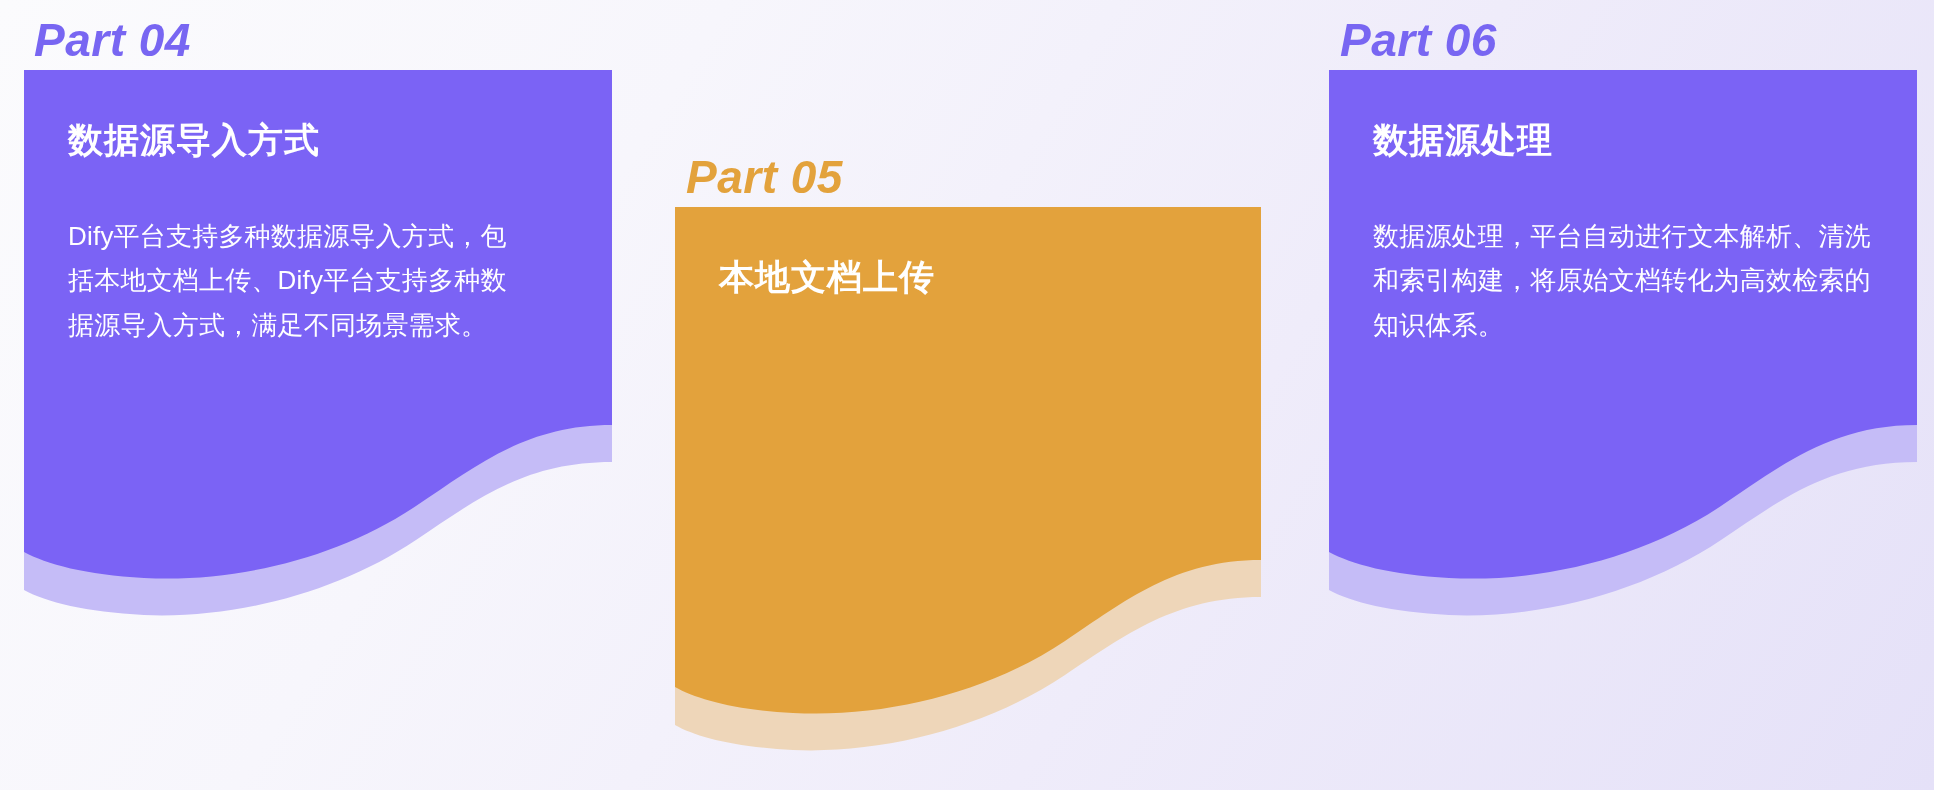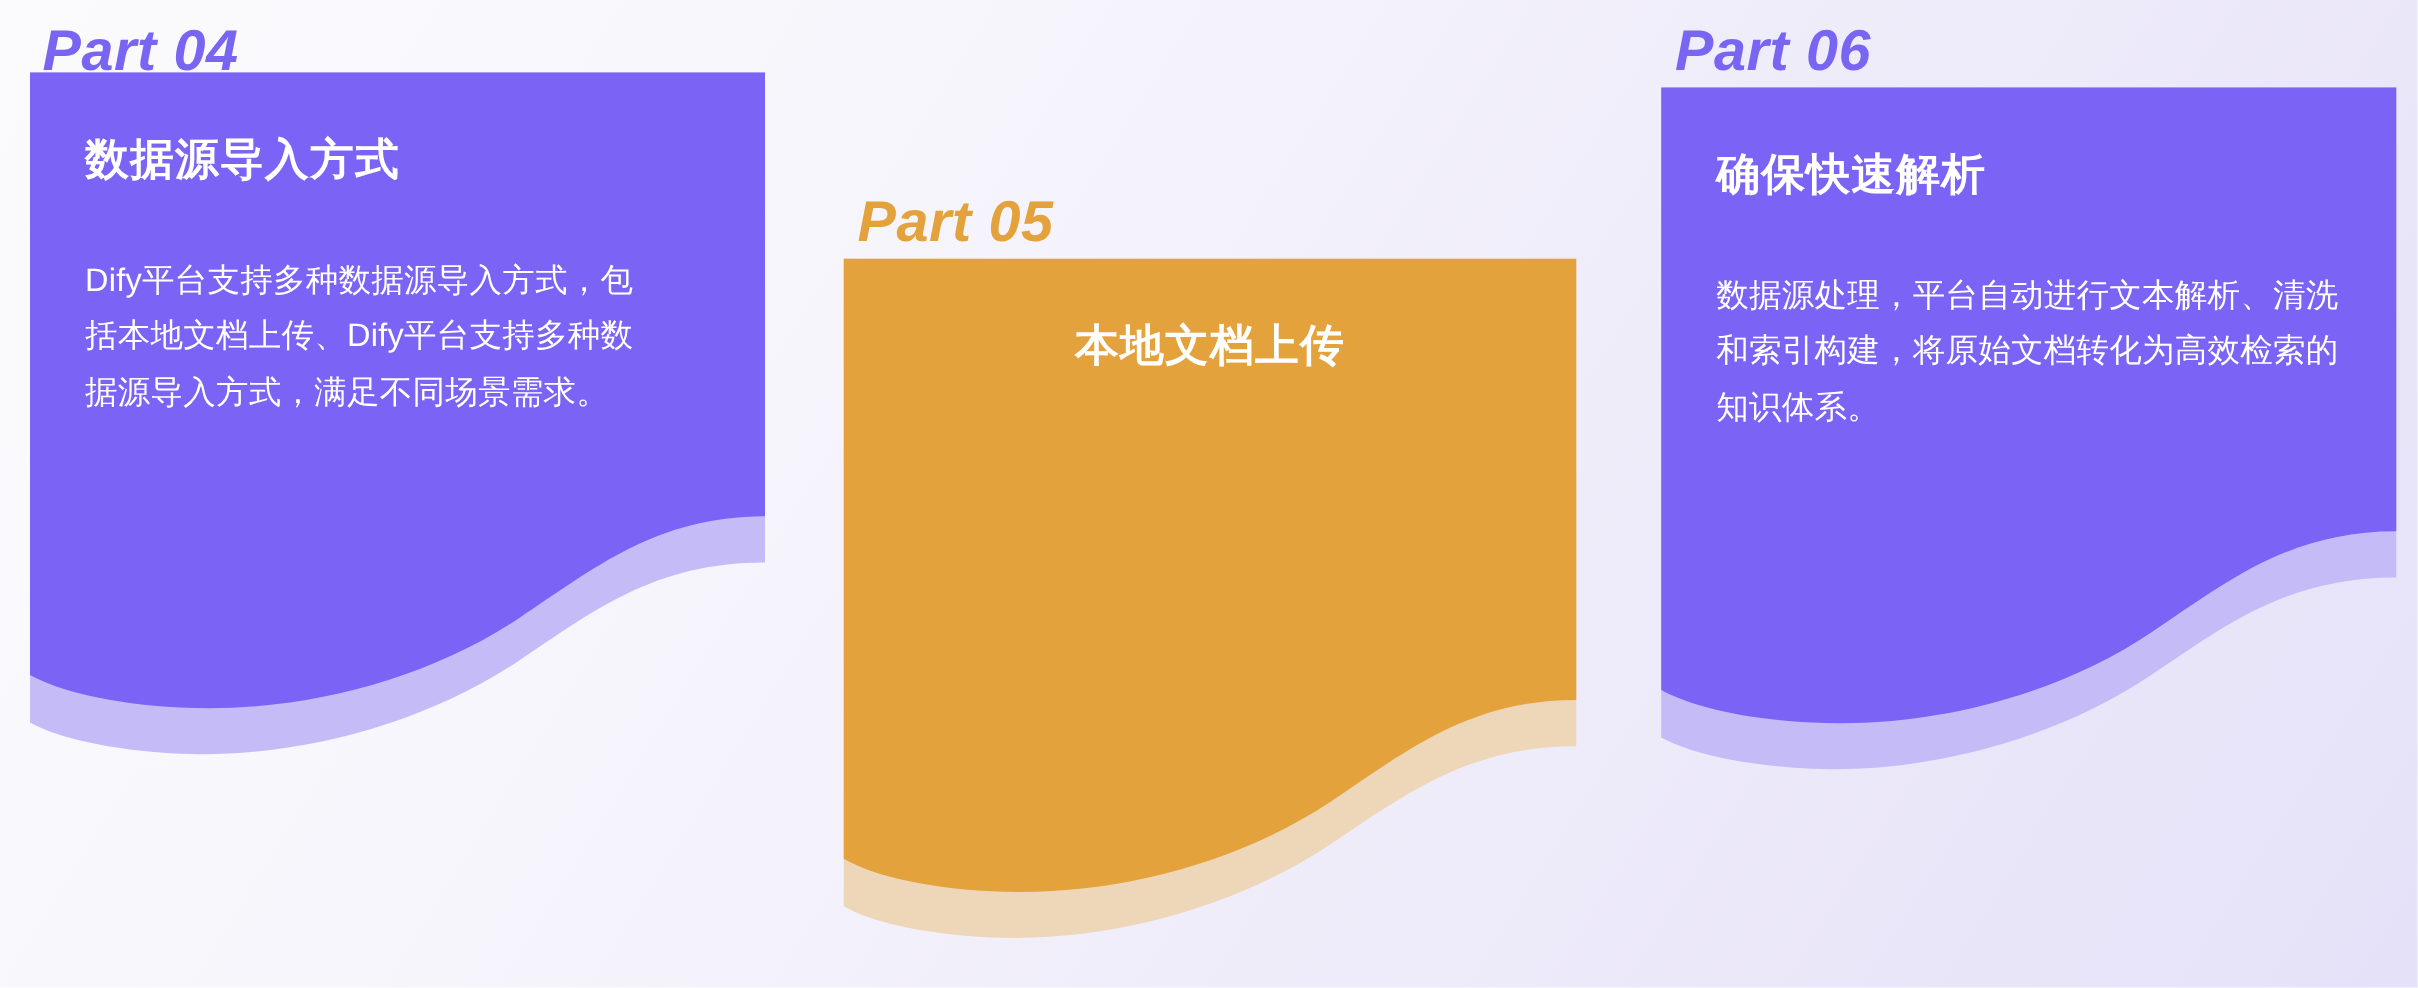--- a/index.html
+++ b/index.html
@@ -65,31 +65,31 @@
   .card-body {
     color: #ffffff;
     font-size: 26px;
     line-height: 1.72;
     margin: 0;
     font-weight: 400;
     letter-spacing: 0.2px;
   }
 
   
-  .card--two .card-title { font-size: 35px; margin-bottom: 48px; text-align: center; }
+  .card--two .card-title { font-size: 35px; margin-bottom: 48px; }
   .card--two .card-body  { font-size: 25px; }
 </style>
 </head>
 <body>
 
 <div class="stage">
 
   <div class="part-label" style="left:34px; top:17px; color:#7866f2;">Part 04</div>
 
-  <div class="card-wrap card--one" style="left:24px; top:58px; width:540px; height:530px;">
+  <div class="card-wrap card--one" style="left:24px; top:70px; width:540px; height:530px;">
     <svg class="card-svg" width="588" height="530" viewBox="0 0 588 530">
 
       <path fill="#c5bcf7" d="M0,0 L588,0 L588,392
                C500,392 452,430 392,470
                C316,521 214,549 120,545
                C62,542 22,532 0,520 Z"></path>
 
       <path fill="#7B63F5" d="M0,0 L588,0 L588,355
                C502,355 452,396 392,436
                C316,487 214,513 120,508
@@ -126,18 +126,18 @@
       <path fill="#c5bcf7" d="M0,0 L588,0 L588,392
                C500,392 452,430 392,470
                C316,521 214,549 120,545
                C62,542 22,532 0,520 Z"></path>
       <path fill="#7B63F5" d="M0,0 L588,0 L588,355
                C502,355 452,396 392,436
                C316,487 214,513 120,508
                C62,505 22,494 0,482 Z"></path>
     </svg>
     <div class="card-content">
-      <h2 class="card-title">确保快速解析</h2>
+      <h2 class="card-title">数据源处理</h2>
       <p class="card-body">数据源处理，平台自动进行文本解析、清洗和索引构建，将原始文档转化为高效检索的知识体系。</p>
     </div>
   </div>
 
 </div>
 
 </body></html>

